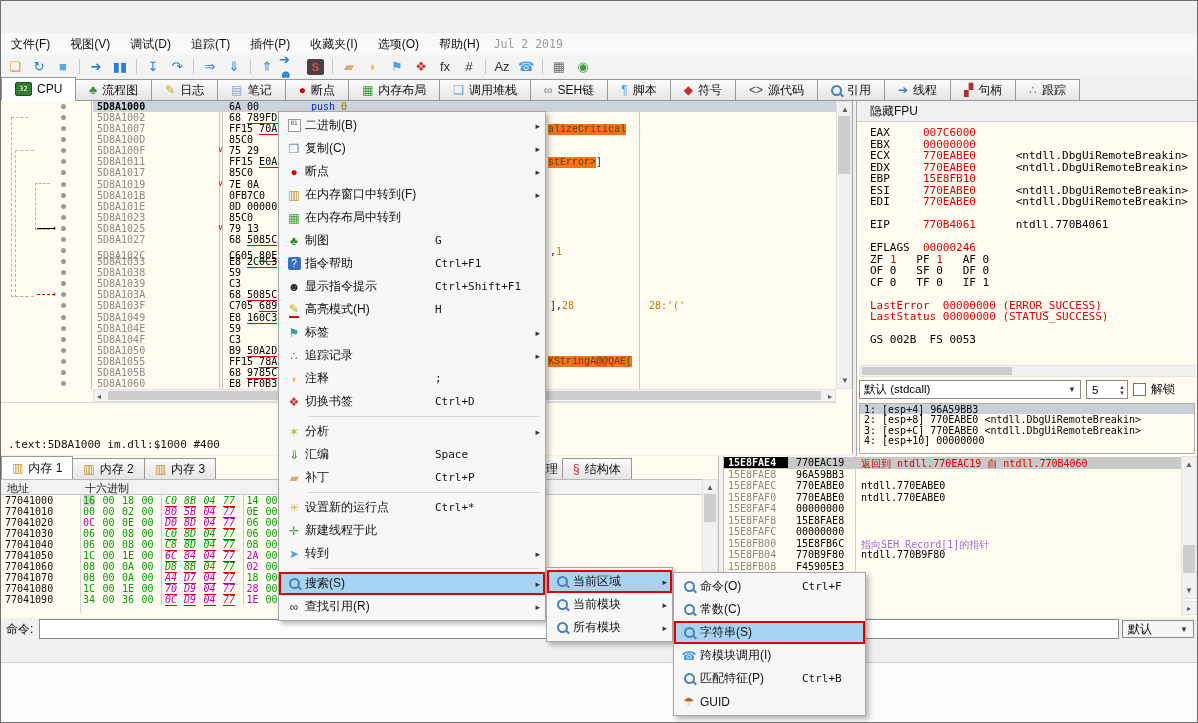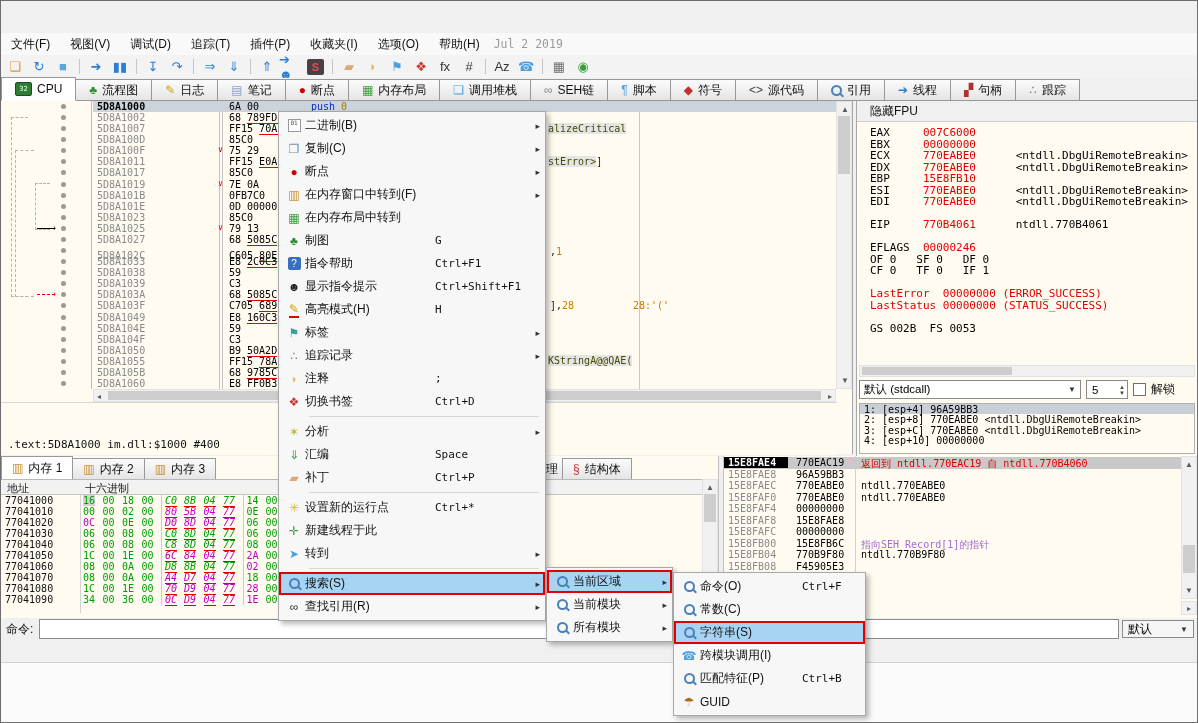--- a/index.html
+++ b/index.html
@@ -42,21 +42,21 @@
   .drow .chk{position:absolute;left:125px;color:#e00000;font-size:8px;top:0px;}
   .drow .db{position:absolute;left:136px;color:#000;}
   .ulred{border-bottom:1px solid #e00000;}
   .drow .ins{position:absolute;left:218px;}
   .mn{color:#0a2fc4;} .opnum{color:#9a7b00;}
   .gdot{position:absolute;left:60px;width:5px;height:5px;border-radius:50%;background:#9a9a9a;}
   .dashbox{position:absolute;border:1px dashed #b4b4b4;border-right:none;}
   .jline{position:absolute;height:0;}
   .jhead{position:absolute;font-size:9px;line-height:10px;}
   .frag{position:absolute;font:10px "DejaVu Sans Mono",monospace;white-space:pre;}
-  .frag .hl{background:#e5e5e5;color:#4a4a00;}
+  .frag .hl{background:#f97316;color:#4a4a00;font-family:Liberation Mono, monospace;}
   .frag .num{color:#c87800;}
   .frag .plain{color:#222;}
   
   .track{position:absolute;background:#f1f1f1;border:1px solid #e2e2e2;box-sizing:border-box;}
   .thumb{position:absolute;background:#cdcdcd;}
   .sarr{position:absolute;color:#5a5a5a;font-size:8px;text-align:center;}
   #dinfo{position:absolute;left:0;top:301px;width:836px;height:52px;background:#fffbf0;border-top:1px solid #d8d8d8;}
   #dinfo .stline{position:absolute;left:7px;bottom:4px;font:11px "DejaVu Sans Mono",monospace;color:#111;}
   
   #regs{position:absolute;top:100px;left:855px;right:0;height: 355px;background:#fffbf0;border-left:1px solid #a8a8a8;box-sizing:border-box;}
@@ -383,21 +383,21 @@
         <div class="drow" style="top: 243.76px;"><span class="da">5D8A1050</span><span class="db"><span>B9 </span><span class="ulred">50A2D</span></span></div>
         <div class="drow" style="top: 254.84px;"><span class="da">5D8A1055</span><span class="db"><span>FF15 </span><span class="ulred">78A3</span></span></div>
         <div class="drow" style="top: 265.92px;"><span class="da">5D8A105B</span><span class="db"><span>68 </span><span class="ulred">9785C</span></span></div>
         <div class="drow" style="top: 277px;"><span class="da">5D8A1060</span><span class="db"><span>E8 </span><span class="ulred">FF0B3</span></span></div>
       </div>
     <div id="dfrags">
         <div class="frag" style="left: 547px; top: 22px;"><span class="hl">alizeCritical</span></div>
         <div class="frag" style="left: 547px; top: 55px;"><span class="hl">stError&gt;</span><span class="plain">]</span></div>
         <div class="frag" style="left: 549px; top: 145px;"><span class="plain">,</span><span class="num">1</span></div>
         <div class="frag" style="left: 549px; top: 199px;"><span class="plain">],</span><span class="num">28</span></div>
-        <div class="frag" style="left: 632px; top: 199px;"><span class="num">28:'('</span></div>
+        <div class="frag" style="left: 648px; top: 199px;"><span class="num">28:'('</span></div>
         <div class="frag" style="left: 547px; top: 254px;"><span class="hl">KStringA@@QAE(</span></div>
       </div>
 
     <div class="track" style="right:0;top:0;width:16px;height:288px;">
       <div class="sarr" style="top:3px;width:16px;">▲</div>
       <div class="thumb" style="left:1px;right:1px;top:14px;height:58px;"></div>
       <div class="sarr" style="bottom:3px;width:16px;">▼</div>
     </div>
 
     <div class="track" style="left:92px;right:16px;top:288px;height:13px;">
@@ -418,20 +418,21 @@
         <div class="rline"><span class="rc-k">EBX     </span><span class="rc-r">00000000</span></div>
         <div class="rline"><span class="rc-k">ECX     </span><span class="rc-r">770EABE0</span><span class="rc-k">      &lt;ntdll.DbgUiRemoteBreakin&gt;</span></div>
         <div class="rline"><span class="rc-k">EDX     </span><span class="rc-r">770EABE0</span><span class="rc-k">      &lt;ntdll.DbgUiRemoteBreakin&gt;</span></div>
         <div class="rline"><span class="rc-k">EBP     </span><span class="rc-r">15E8FB10</span></div>
         <div class="rline"><span class="rc-k">ESI     </span><span class="rc-r">770EABE0</span><span class="rc-k">      &lt;ntdll.DbgUiRemoteBreakin&gt;</span></div>
         <div class="rline"><span class="rc-k">EDI     </span><span class="rc-r">770EABE0</span><span class="rc-k">      &lt;ntdll.DbgUiRemoteBreakin&gt;</span></div>
         <div class="rline">&nbsp;</div>
         <div class="rline"><span class="rc-k">EIP     </span><span class="rc-r">770B4061</span><span class="rc-k">      ntdll.770B4061</span></div>
         <div class="rline">&nbsp;</div>
         <div class="rline"><span class="rc-k">EFLAGS  </span><span class="rc-r">00000246</span></div>
+        <div class="rline"><span class="rc-k">ZF </span><span class="rc-r">1</span><span class="rc-k">   PF </span><span class="rc-r">1</span><span class="rc-k">   AF 0</span></div>
         <div class="rline"><span class="rc-k">OF 0   SF 0   DF 0</span></div>
         <div class="rline"><span class="rc-k">CF 0   TF 0   IF 1</span></div>
         <div class="rline">&nbsp;</div>
         <div class="rline"><span class="rc-r">LastError  00000000 (ERROR_SUCCESS)</span></div>
         <div class="rline"><span class="rc-r">LastStatus 00000000 (STATUS_SUCCESS)</span></div>
         <div class="rline">&nbsp;</div>
         <div class="rline"><span class="rc-k">GS 002B  FS 0053</span></div>
       </div>
     <div class="track" style="left:2px;right:2px;top:264px;height:12px;">
       <div class="thumb" style="left:2px;width:150px;top:1px;bottom:1px;"></div>

